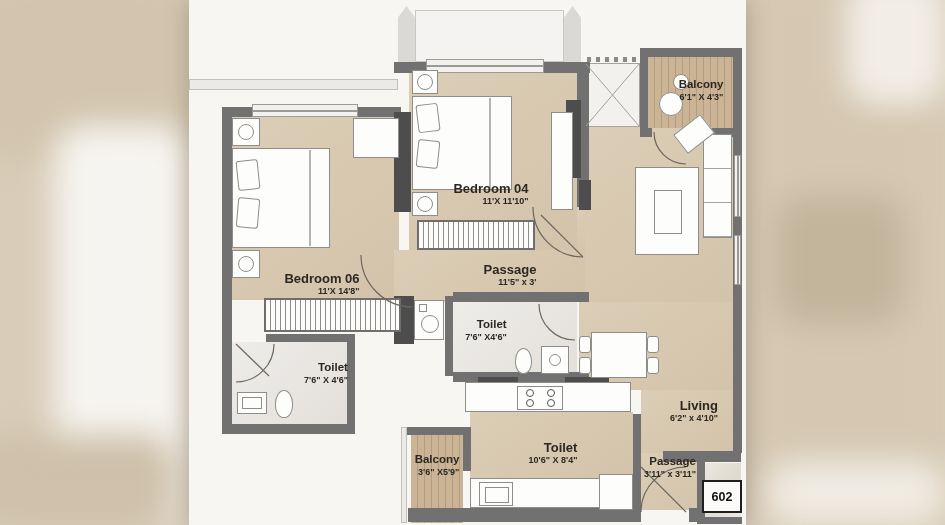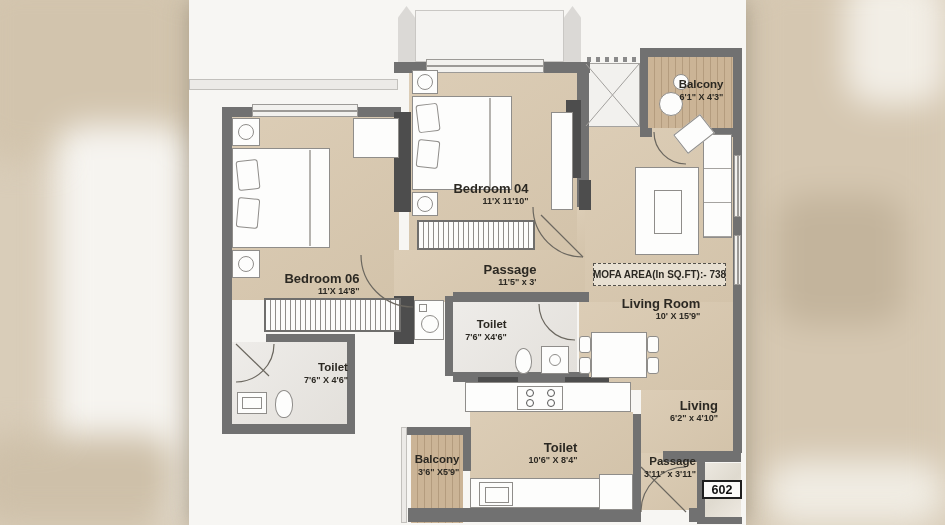--- a/index.html
+++ b/index.html
@@ -212,24 +212,20 @@
     <div class="rdims">11'5" x 3'</div>
   </div>
   <div class="room-label sm" style="left:137px;top:361px">
     <div class="rname">Toilet</div>
     <div class="rdims">7'6" X 4'6"</div>
   </div>
   <div class="room-label sm" style="left:297px;top:318px">
     <div class="rname">Toilet</div>
     <div class="rdims">7'6" X4'6"</div>
   </div>
-  <div class="room-label" style="left:472px;top:296px">
-    <div class="rname">Living Room</div>
-    <div class="rdims">10' X 15'9"</div>
-  </div>
   <div class="room-label sm" style="left:512px;top:78px">
     <div class="rname">Balcony</div>
     <div class="rdims">6'1" X 4'3"</div>
   </div>
   <div class="room-label sm" style="left:248px;top:453px">
     <div class="rname">Balcony</div>
     <div class="rdims">3'6" X5'9"</div>
   </div>
   <div class="room-label" style="left:364px;top:440px">
     <div class="rname">Toilet</div>
@@ -237,16 +233,15 @@
   </div>
   <div class="room-label" style="left:505px;top:398px">
     <div class="rname">Living</div>
     <div class="rdims">6'2" x 4'10"</div>
   </div>
   <div class="room-label sm" style="left:481px;top:455px">
     <div class="rname">Passage</div>
     <div class="rdims">3'11" x 3'11"</div>
   </div>
 
-  <div class="mofa" style="left:404px;top:263px;width:133px;height:23px">MOFA AREA(In SQ.FT):- 738</div>
-  <div class="unit" style="left:513px;top:480px;width:40px;height:19px">602</div>
+  <div class="unit" style="left:513px;top:480px;width:40px;height:33px">602</div>
 
 </div>
 
 </body></html>

